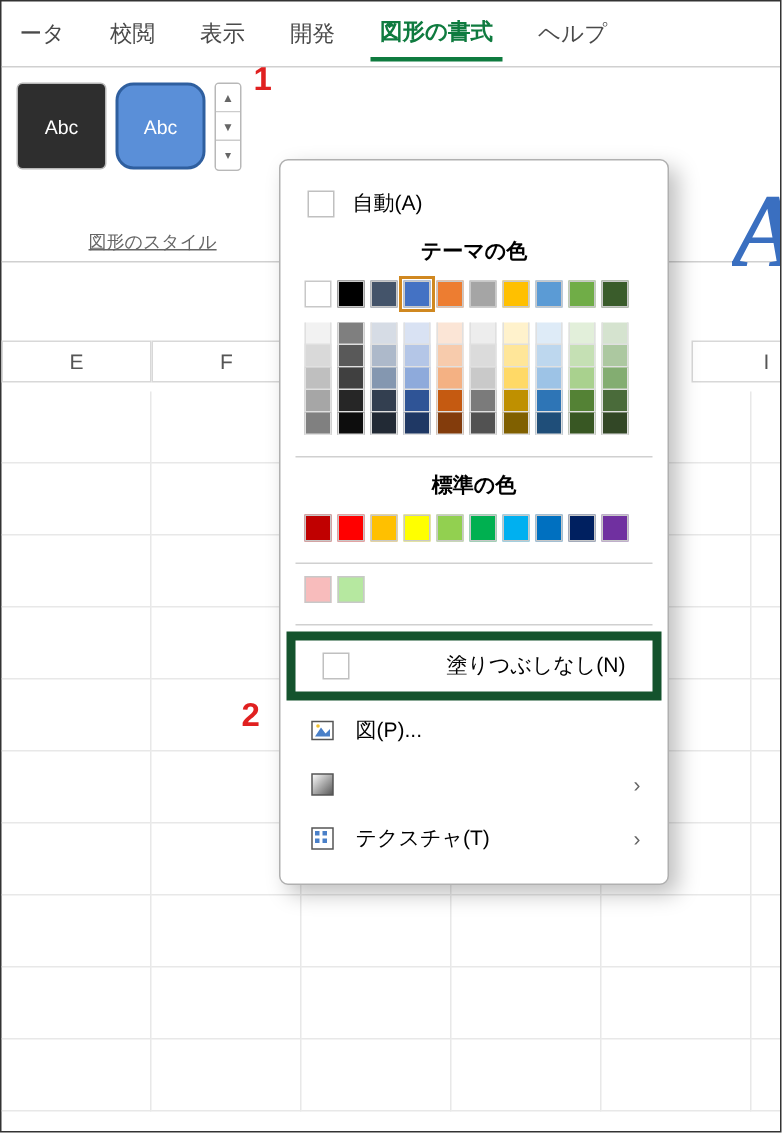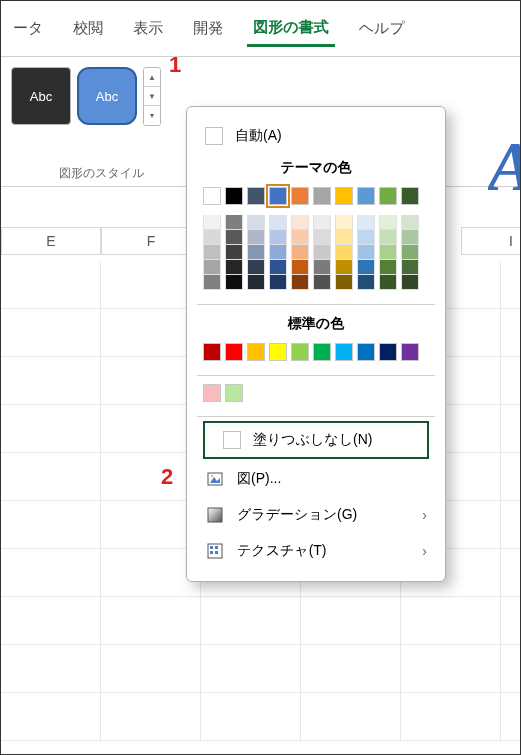--- a/index.html
+++ b/index.html
@@ -9,21 +9,21 @@
       width: 521px;
       height: 755px;
       background: #fff;
       overflow: hidden;
       position: relative;
       border: 1px solid #333;
     }
     
     .tabs {
       display: flex;
-      height: 56px;
+      height: 44px;
       border-bottom: 1px solid #d0d0d0;
       padding: 0 6px;
       align-items: center;
       gap: 18px;
     }
     .tab {
       padding: 8px 6px;
       color: #4a4a4a;
       cursor: pointer;
       font-size: 15px;
@@ -84,20 +84,21 @@
       font-size: 8px;
       color: #666;
     }
     .gallery-btn:last-child { border-bottom: none; }
     .group-label {
       position: absolute;
       bottom: 4px;
       left: 58px;
       font-size: 12px;
       color: #666;
+      text-decoration: underline;
     }
     
     .fill-btn {
       position: absolute;
       top: 10px;
       left: 185px;
       border: 2px solid #e02020;
       padding: 4px 8px;
       display: flex;
       align-items: center;
@@ -175,22 +176,23 @@
     }
     .dd-item {
       display: flex;
       align-items: center;
       padding: 8px 18px;
       gap: 12px;
       cursor: pointer;
       font-size: 14px;
     }
     .dd-item.boxed {
-      border: 2px solid #14532d;
-      margin: 2px 16px;
+      border: 6px solid #14532d;
+      margin: 2px 4px;
+      justify-content: space-between;
     }
     .dd-item .chev {
       margin-left: auto;
       color: #666;
       font-size: 14px;
     }
     .dd-heading {
       font-weight: bold;
       padding: 6px 16px 6px 16px;
       font-size: 14px;
@@ -520,21 +522,20 @@
       <svg width="18" height="18" viewBox="0 0 18 18">
           <defs>
             <linearGradient id="g1" x1="0" y1="0" x2="1" y2="1">
               <stop offset="0" stop-color="#fff"></stop>
               <stop offset="1" stop-color="#555"></stop>
             </linearGradient>
           </defs>
           <rect x="2" y="2" width="14" height="14" fill="url(#g1)" stroke="#555"></rect>
         </svg>
     </span>
-    <span>グラデーション(G)</span>
     <span class="chev">›</span>
   </div>
 
   <div class="dd-item">
     <span class="icon-sq">
       <svg width="18" height="18" viewBox="0 0 18 18">
           <rect x="2" y="2" width="14" height="14" fill="#fff" stroke="#555"></rect>
           <rect x="4" y="4" width="3" height="3" fill="#4a80c8"></rect>
           <rect x="9" y="4" width="3" height="3" fill="#4a80c8"></rect>
           <rect x="4" y="9" width="3" height="3" fill="#4a80c8"></rect>

